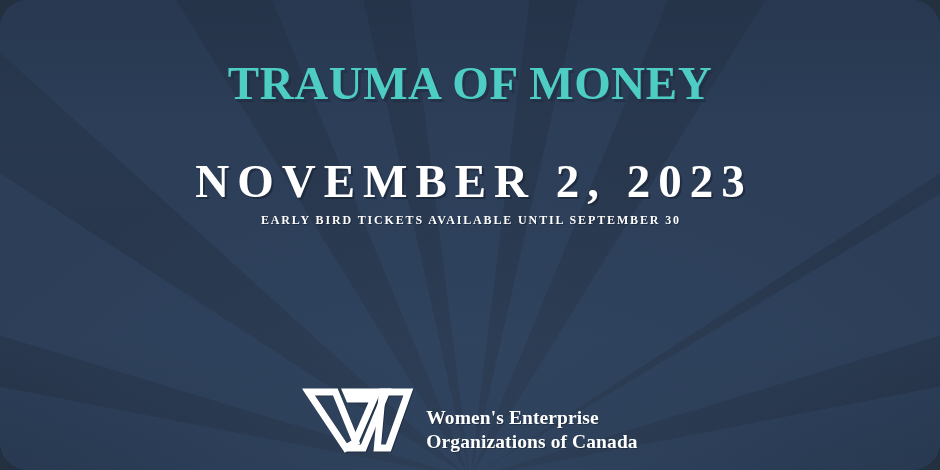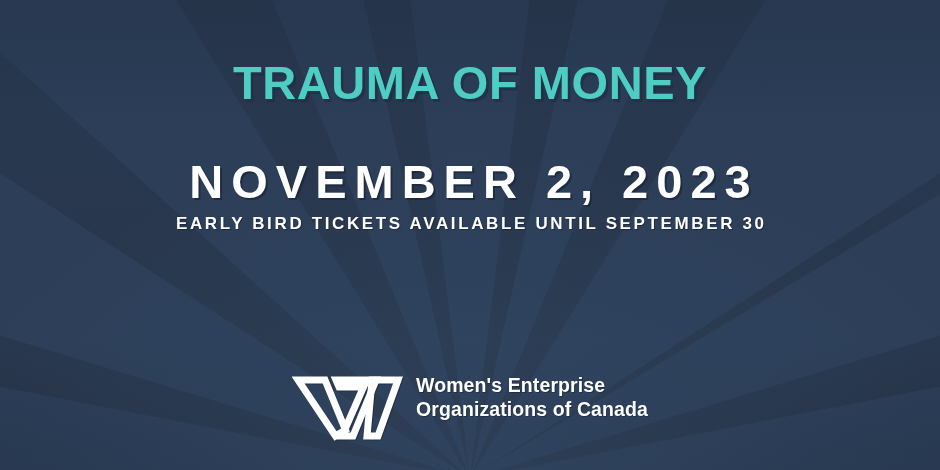--- a/index.html
+++ b/index.html
@@ -6,21 +6,22 @@
     margin: 0;
     padding: 0;
     background: #22303f;
   }
   #banner {
     position: relative;
     width: 940px;
     height: 470px;
     overflow: hidden;
     background: #2c3e58;
-    font-family: Liberation Sans, sans-serif;
+    font-family: Liberation Serif, serif;
+    border-radius: 28px;
     -webkit-font-smoothing: antialiased;
   }
 
   
   #rays {
     position: absolute;
     inset: 0;
     width: 100%;
     height: 100%;
     display: block;
@@ -96,36 +97,36 @@
     font-weight: bold;
     letter-spacing: 0.17em;
     text-indent: 0.17em;
     text-transform: uppercase;
     text-shadow: 2px 2px 0 rgba(25,36,53,0.65);
   }
   .earlybird-line {
     display: block;
     margin-top: 5px;
     color: #ffffff;
-    font-size: 17px;
+    font-size: 12px;
     font-weight: bold;
     letter-spacing: 0.155em;
     text-indent: 0.155em;
     text-transform: uppercase;
     text-shadow: 1px 1px 0 rgba(25,36,53,0.7);
   }
 
   
   .logo-lockup {
     position: absolute;
     left: 50%;
     transform: translateX(-50%);
-    top: 374px;
+    top: 386px;
     display: flex;
-    align-items: flex-start;
+    align-items: flex-end;
     gap: 12px;
   }
   .logo-mark {
     display: block;
     width: 112px;
     height: 68px;
     flex: none;
     filter: drop-shadow(1.5px 1.5px 0 rgba(25,36,53,0.55));
   }
   .logo-text {

